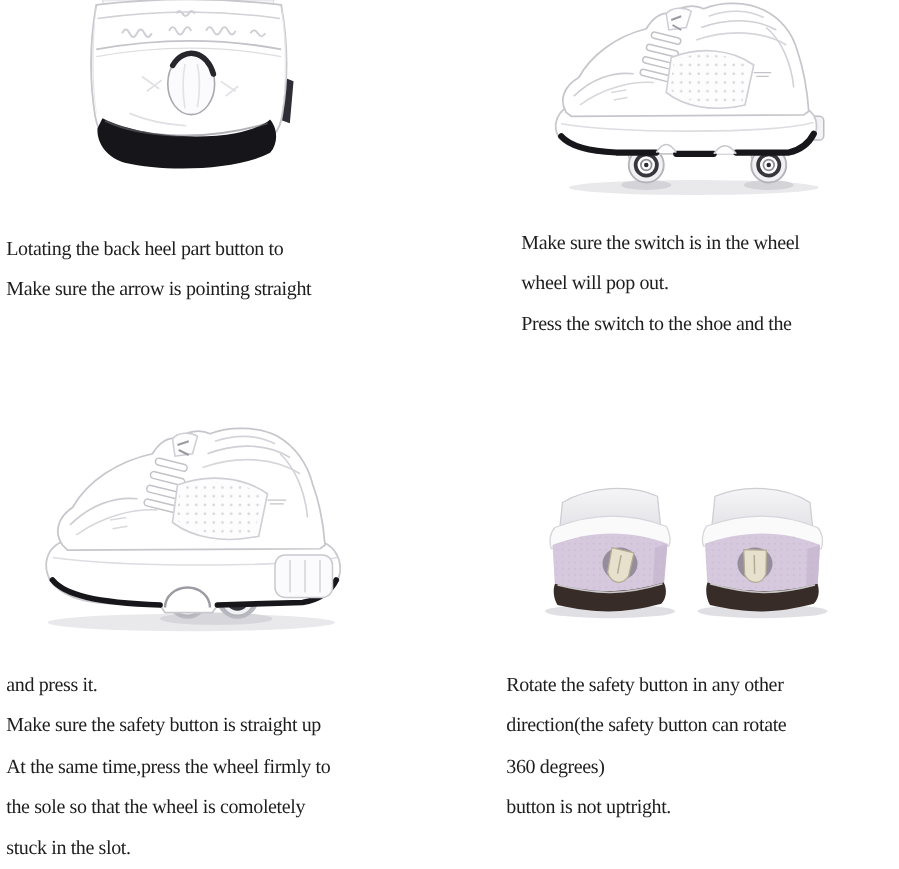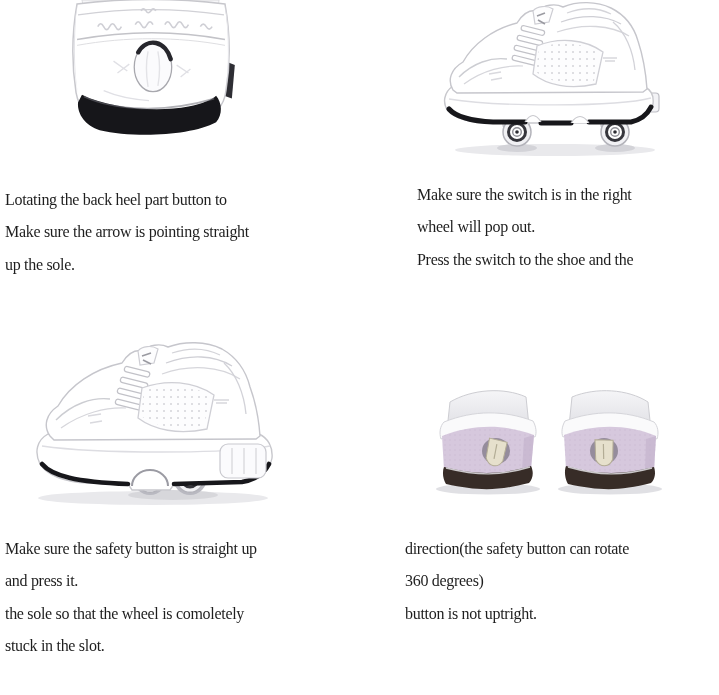--- a/index.html
+++ b/index.html
@@ -236,35 +236,36 @@
             <path d="M46,56 L45,71" stroke="#b3ac95" stroke-width="1.2" fill="none"></path>
           </g>
         </g>
       </g>
     </svg>
   </div>
 
   <div class="caption cap-tl">
     <div class="line">Lotating the back heel part button to</div>
     <div class="line">Make sure the arrow is pointing straight</div>
-    <div class="line">up the sole.</div>
   </div>
 
   <div class="caption cap-tr">
-    <div class="line">Make sure the switch is in the right</div>
+    <div class="line">Make sure the switch is in the wheel</div>
     <div class="line">wheel will pop out.</div>
     <div class="line">Press the switch to the shoe and the</div>
   </div>
 
   <div class="caption cap-bl">
+    <div class="line">and press it.</div>
     <div class="line">Make sure the safety button is straight up</div>
-    <div class="line">and press it.</div>
+    <div class="line">At the same time,press the wheel firmly to</div>
     <div class="line">the sole so that the wheel is comoletely</div>
     <div class="line">stuck in the slot.</div>
   </div>
 
   <div class="caption cap-br">
+    <div class="line">Rotate the safety button in any other</div>
     <div class="line">direction(the safety button can rotate</div>
     <div class="line">360 degrees)</div>
     <div class="line">button is not uptright.</div>
   </div>
 
 </div>
 
 </body></html>

